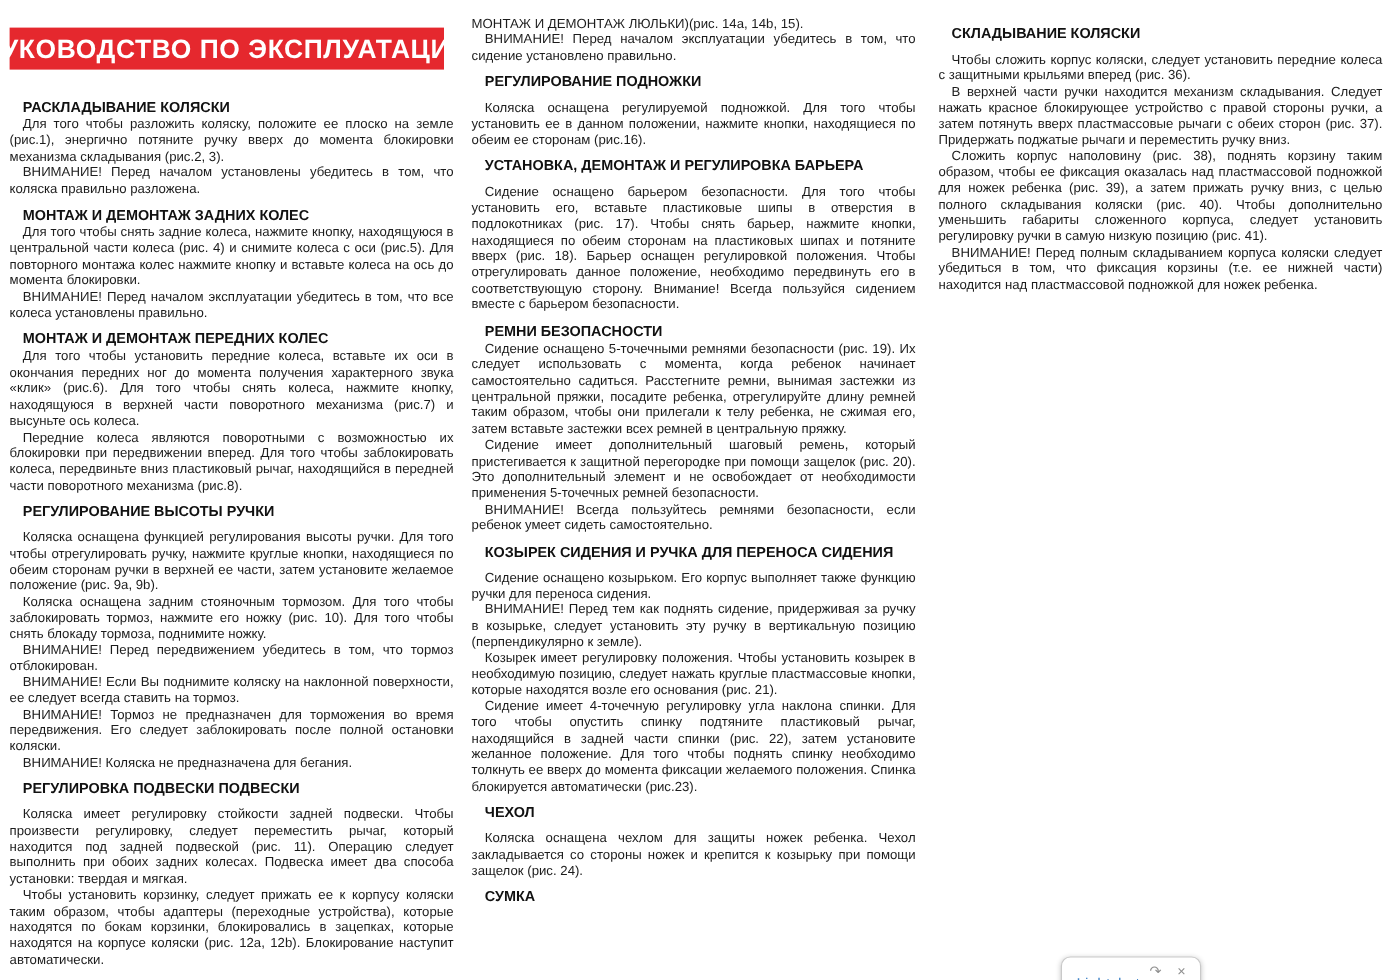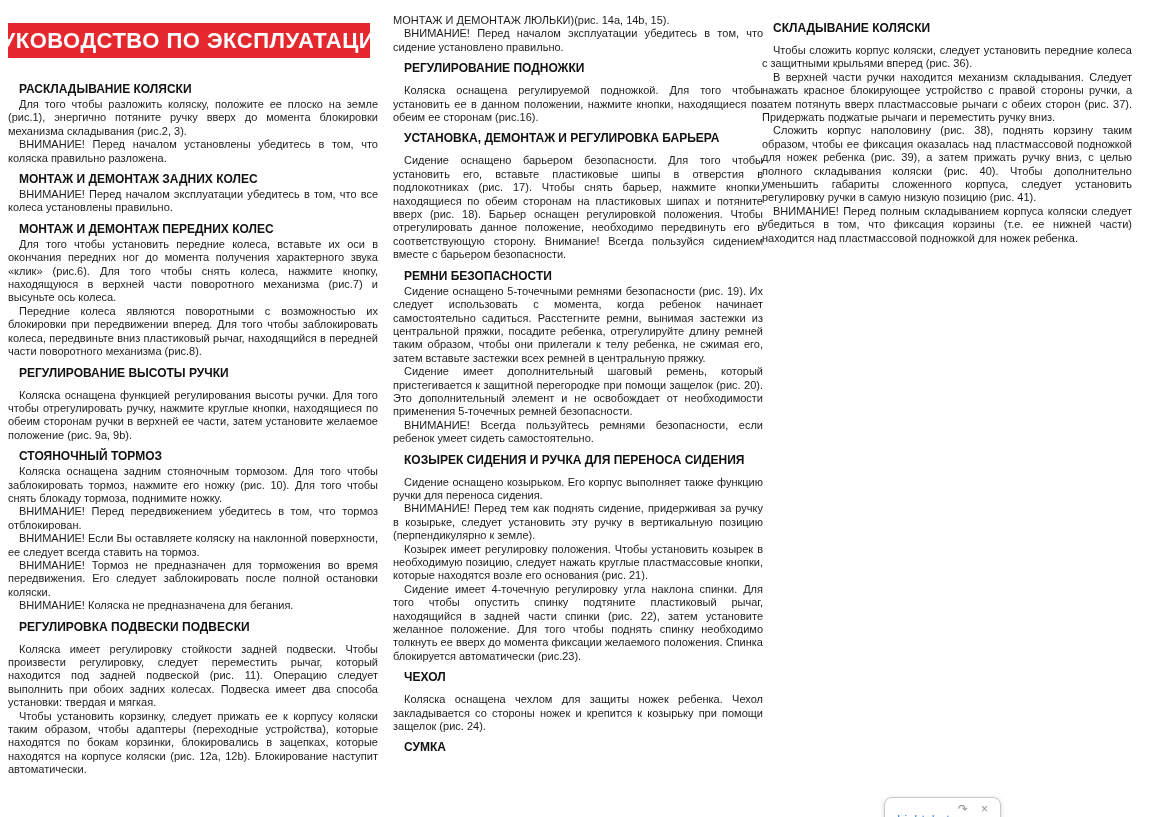--- a/index.html
+++ b/index.html
@@ -17,21 +17,21 @@
     display:flex;align-items:center;justify-content:center;
     font-size:22px;font-weight:bold;letter-spacing:.5px;white-space:nowrap;
   }
   .col{
     position:absolute;top:0;width:370px;
     font-size:11px;line-height:13.4px;
     text-align:justify;
   }
   #col0{left:8px;padding-top:75px;}
   #col1{left:393px;padding-top:14px;}
-  #col2{left:762px;padding-top:14px;}
+  #col2{left:782px;padding-top:14px;}
   .heading{
     font-weight:bold;font-size:12px;line-height:14px;
     margin:7px 0 2px 0;padding-left:11px;
     text-align:left;color:#111111;
   }
   .heading.gap{margin-bottom:9px;}
   .para{margin:0;text-indent:11px;}
   .para.noindent{text-indent:0;}
   .popup{
     position:absolute;left:884px;top:797px;width:117px;height:40px;
@@ -59,30 +59,30 @@
 
   <div class="banner" style="background: rgb(229, 40, 46); color: rgb(255, 255, 255);">
     <span>РУКОВОДСТВО ПО ЭКСПЛУАТАЦИИ</span>
   </div>
 
   <div id="col0" class="col">
       <div class="heading">РАСКЛАДЫВАНИЕ КОЛЯСКИ</div>
       <div class="para">Для того чтобы разложить коляску, положите ее плоско на земле (рис.1), энергично потяните ручку вверх до момента блокировки механизма складывания (рис.2, 3).</div>
       <div class="para">ВНИМАНИЕ! Перед началом установлены убедитесь в том, что коляска правильно разложена.</div>
       <div class="heading">МОНТАЖ И ДЕМОНТАЖ ЗАДНИХ КОЛЕС</div>
+      <div class="para">Для того чтобы снять задние колеса, нажмите кнопку, находящуюся в центральной части колеса (рис. 4) и снимите колеса с оси (рис.5). Для повторного монтажа колес нажмите кнопку и вставьте колеса на ось до момента блокировки.</div>
       <div class="para">ВНИМАНИЕ! Перед началом эксплуатации убедитесь в том, что все колеса установлены правильно.</div>
       <div class="heading">МОНТАЖ И ДЕМОНТАЖ ПЕРЕДНИХ КОЛЕС</div>
       <div class="para">Для того чтобы установить передние колеса, вставьте их оси в окончания передних ног до момента получения характерного звука «клик» (рис.6). Для того чтобы снять колеса, нажмите кнопку, находящуюся в верхней части поворотного механизма (рис.7) и высуньте ось колеса.</div>
       <div class="para">Передние колеса являются поворотными с возможностью их блокировки при передвижении вперед. Для того чтобы заблокировать колеса, передвиньте вниз пластиковый рычаг, находящийся в передней части поворотного механизма (рис.8).</div>
       <div class="heading gap">РЕГУЛИРОВАНИЕ ВЫСОТЫ РУЧКИ</div>
       <div class="para">Коляска оснащена функцией регулирования высоты ручки. Для того чтобы отрегулировать ручку, нажмите круглые кнопки, находящиеся по обеим сторонам ручки в верхней ее части, затем установите желаемое положение (рис. 9a, 9b).</div>
-      <div class="heading">СТОЯНОЧНЫЙ ТОРМОЗ</div>
       <div class="para">Коляска оснащена задним стояночным тормозом. Для того чтобы заблокировать тормоз, нажмите его ножку (рис. 10). Для того чтобы снять блокаду тормоза, поднимите ножку.</div>
       <div class="para">ВНИМАНИЕ! Перед передвижением убедитесь в том, что тормоз отблокирован.</div>
-      <div class="para">ВНИМАНИЕ! Если Вы оставляете коляску на наклонной поверхности, ее следует всегда ставить на тормоз.</div>
+      <div class="para">ВНИМАНИЕ! Если Вы поднимите коляску на наклонной поверхности, ее следует всегда ставить на тормоз.</div>
       <div class="para">ВНИМАНИЕ! Тормоз не предназначен для торможения во время передвижения. Его следует заблокировать после полной остановки коляски.</div>
       <div class="para">ВНИМАНИЕ! Коляска не предназначена для бегания.</div>
       <div class="heading gap">РЕГУЛИРОВКА ПОДВЕСКИ ПОДВЕСКИ</div>
       <div class="para">Коляска имеет регулировку стойкости задней подвески. Чтобы произвести регулировку, следует переместить рычаг, который находится под задней подвеской (рис. 11). Операцию следует выполнить при обоих задних колесах. Подвеска имеет два способа установки: твердая и мягкая.</div>
       <div class="para">Чтобы установить корзинку, следует прижать ее к корпусу коляски таким образом, чтобы адаптеры (переходные устройства), которые находятся по бокам корзинки, блокировались в зацепках, которые находятся на корпусе коляски (рис. 12a, 12b). Блокирование наступит автоматически.</div>
     </div>
   <div id="col1" class="col">
       <div class="para noindent">МОНТАЖ И ДЕМОНТАЖ ЛЮЛЬКИ)(рис. 14a, 14b, 15).</div>
       <div class="para">ВНИМАНИЕ! Перед началом эксплуатации убедитесь в том, что сидение установлено правильно.</div>
       <div class="heading gap">РЕГУЛИРОВАНИЕ ПОДНОЖКИ</div>

